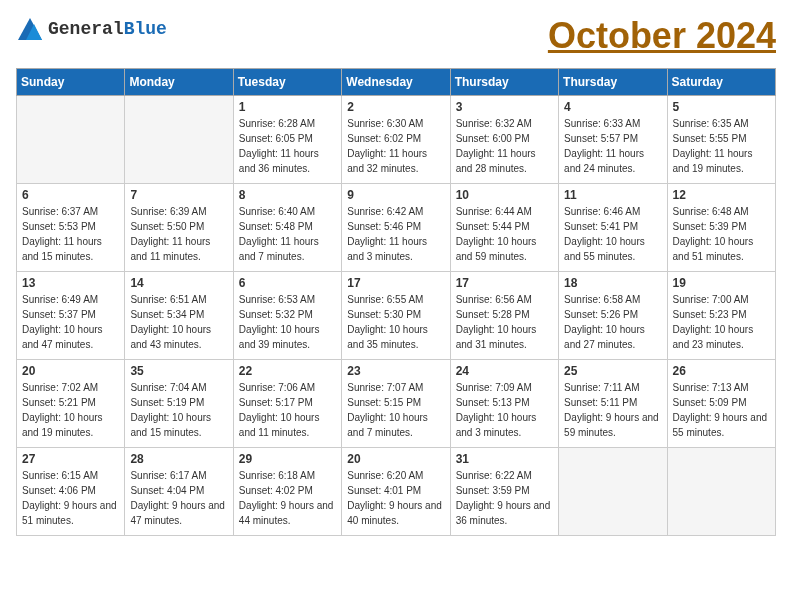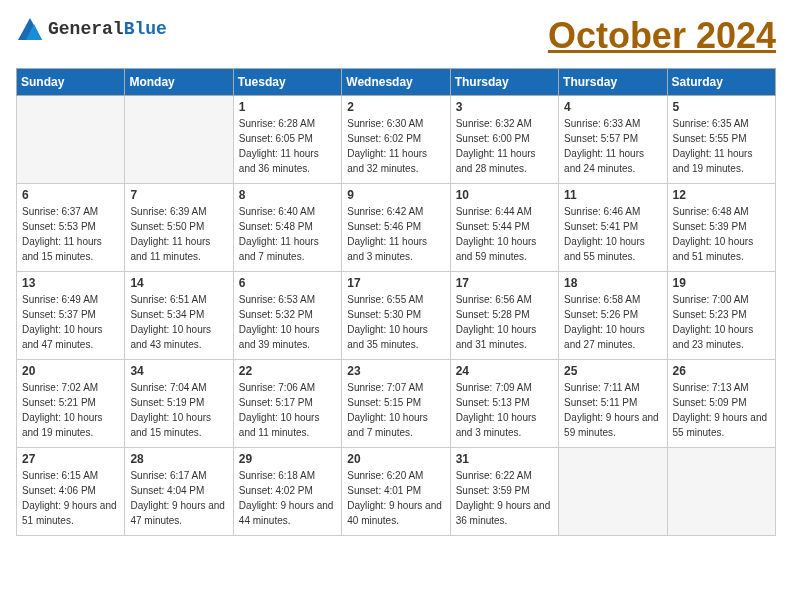--- a/index.html
+++ b/index.html
@@ -208,21 +208,21 @@
           <span class="day-num">19</span>
           <div class="day-info">Sunrise: 7:00 AM<br>Sunset: 5:23 PM<br>Daylight: 10 hours and 23 minutes.</div>
         </td>
       </tr>
       <tr>
         <td>
           <span class="day-num">20</span>
           <div class="day-info">Sunrise: 7:02 AM<br>Sunset: 5:21 PM<br>Daylight: 10 hours and 19 minutes.</div>
         </td>
         <td>
-          <span class="day-num">34</span>
+          <span class="day-num">35</span>
           <div class="day-info">Sunrise: 7:04 AM<br>Sunset: 5:19 PM<br>Daylight: 10 hours and 15 minutes.</div>
         </td>
         <td>
           <span class="day-num">22</span>
           <div class="day-info">Sunrise: 7:06 AM<br>Sunset: 5:17 PM<br>Daylight: 10 hours and 11 minutes.</div>
         </td>
         <td>
           <span class="day-num">23</span>
           <div class="day-info">Sunrise: 7:07 AM<br>Sunset: 5:15 PM<br>Daylight: 10 hours and 7 minutes.</div>
         </td>

